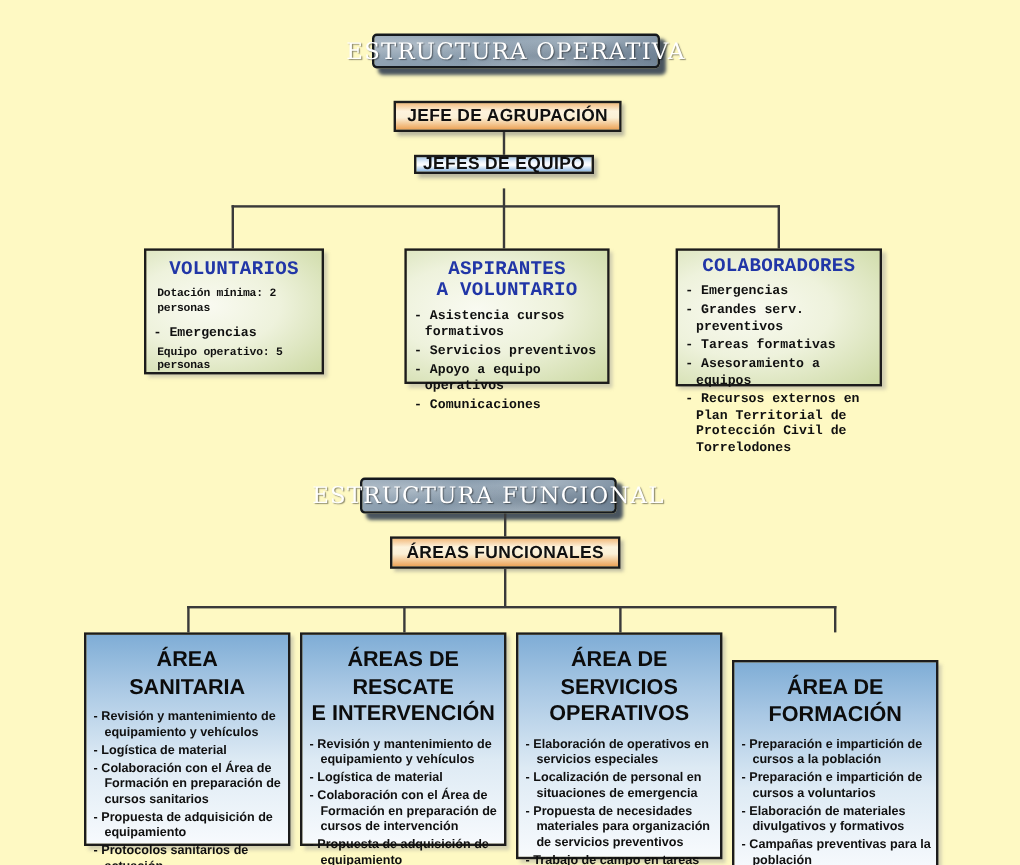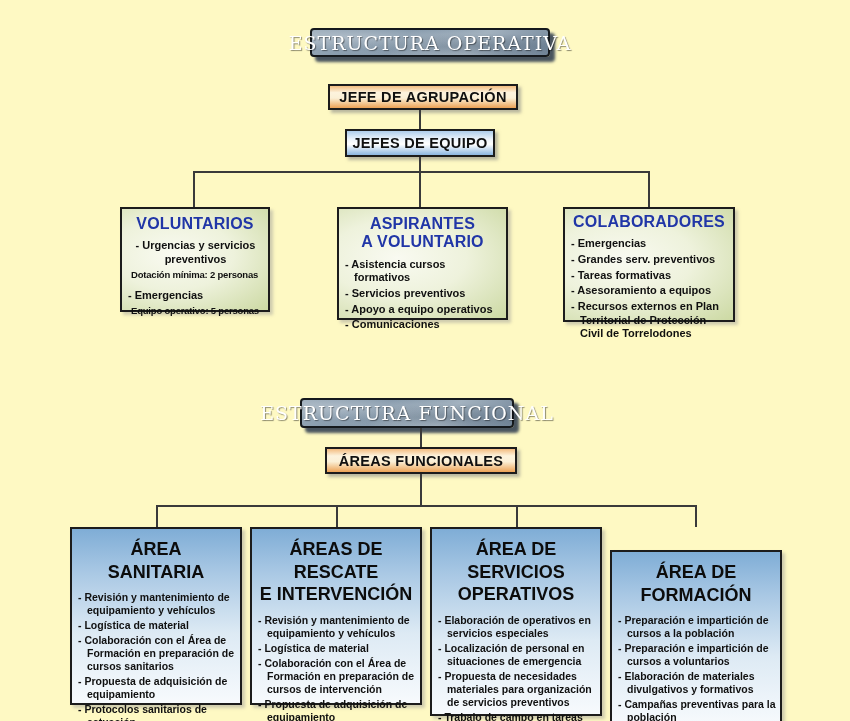--- a/index.html
+++ b/index.html
@@ -28,20 +28,21 @@
     font-weight:bold;font-size:14.5px;letter-spacing:0.3px;
     box-shadow:3px 3px 3px rgba(130,130,130,0.55);white-space:nowrap;
   }
   .hbox.cream{background:linear-gradient(180deg,#f3bc80 0%,#fdf3dd 30%,#fbf0d6 55%,#eca256 100%);}
   .hbox.blue{background:linear-gradient(180deg,#aecdeb 0%,#edf4fb 35%,#ffffff 55%,#8bb6e1 100%);}
   
   .gbox{
     position:absolute;box-sizing:border-box;border:2px solid #1c1c1c;
     background:radial-gradient(ellipse at 35% 45%, #f9faf1 0%, #eef2dc 45%, #ccd9a3 100%);
     box-shadow:3px 3px 3px rgba(150,150,150,0.45);
+    font-family:Liberation Mono, monospace;
   }
   .gtitle{
     font-size:16px;font-weight:bold;color:#2136a7;text-align:center;
     margin:6px 2px 3px;line-height:1.15;white-space:pre-line;letter-spacing:0.2px;
   }
   .gitems{padding:1px 5px 2px 6px;}
   
   .abox{
     position:absolute;box-sizing:border-box;border:2px solid #1c1c1c;
     background:linear-gradient(180deg,#7fadd6 0%,#a9c8e4 25%,#ddeaf4 60%,#f7fafd 100%);
@@ -70,31 +71,30 @@
 <body>
 
 <div id="canvas">
 
   <div class="banner" style="left:310px;top:28px;width:240px;height:29px">ESTRUCTURA OPERATIVA</div>
 
   <div class="hbox cream" style="left:328px;top:84px;width:190px;height:26px">JEFE DE AGRUPACIÓN</div>
 
   <div class="line v" style="left:419px;top:110px;height:19px"></div>
 
-  <div class="hbox blue" style="left:345px;top:129px;width:150px;height:28px">JEFES DE EQUIPO</div>
+  <div class="hbox blue" style="left:345px;top:129px;width:150px;height:16px">JEFES DE EQUIPO</div>
 
   <div class="line v" style="left:419px;top:157px;height:50px"></div>
   <div class="line h" style="left:193px;top:171px;width:457px"></div>
   <div class="line v" style="left:193px;top:171px;height:36px"></div>
   <div class="line v" style="left:648px;top:171px;height:36px"></div>
 
   <div class="gbox" style="left:120px;top:207px;width:150px;height:105px">
     <div class="gtitle">VOLUNTARIOS</div>
     <div class="gitems">
-        <div class="li center">- Urgencias y servicios preventivos</div>
         <div class="li narrow">Dotación mínima: 2 personas</div>
         <div class="li gap">- Emergencias</div>
         <div class="li narrow">Equipo operativo: 5 personas</div>
       </div>
   </div>
 
   <div class="gbox" style="left:337px;top:207px;width:171px;height:113px">
     <div class="gtitle">ASPIRANTES
 A VOLUNTARIO</div>
     <div class="gitems">

